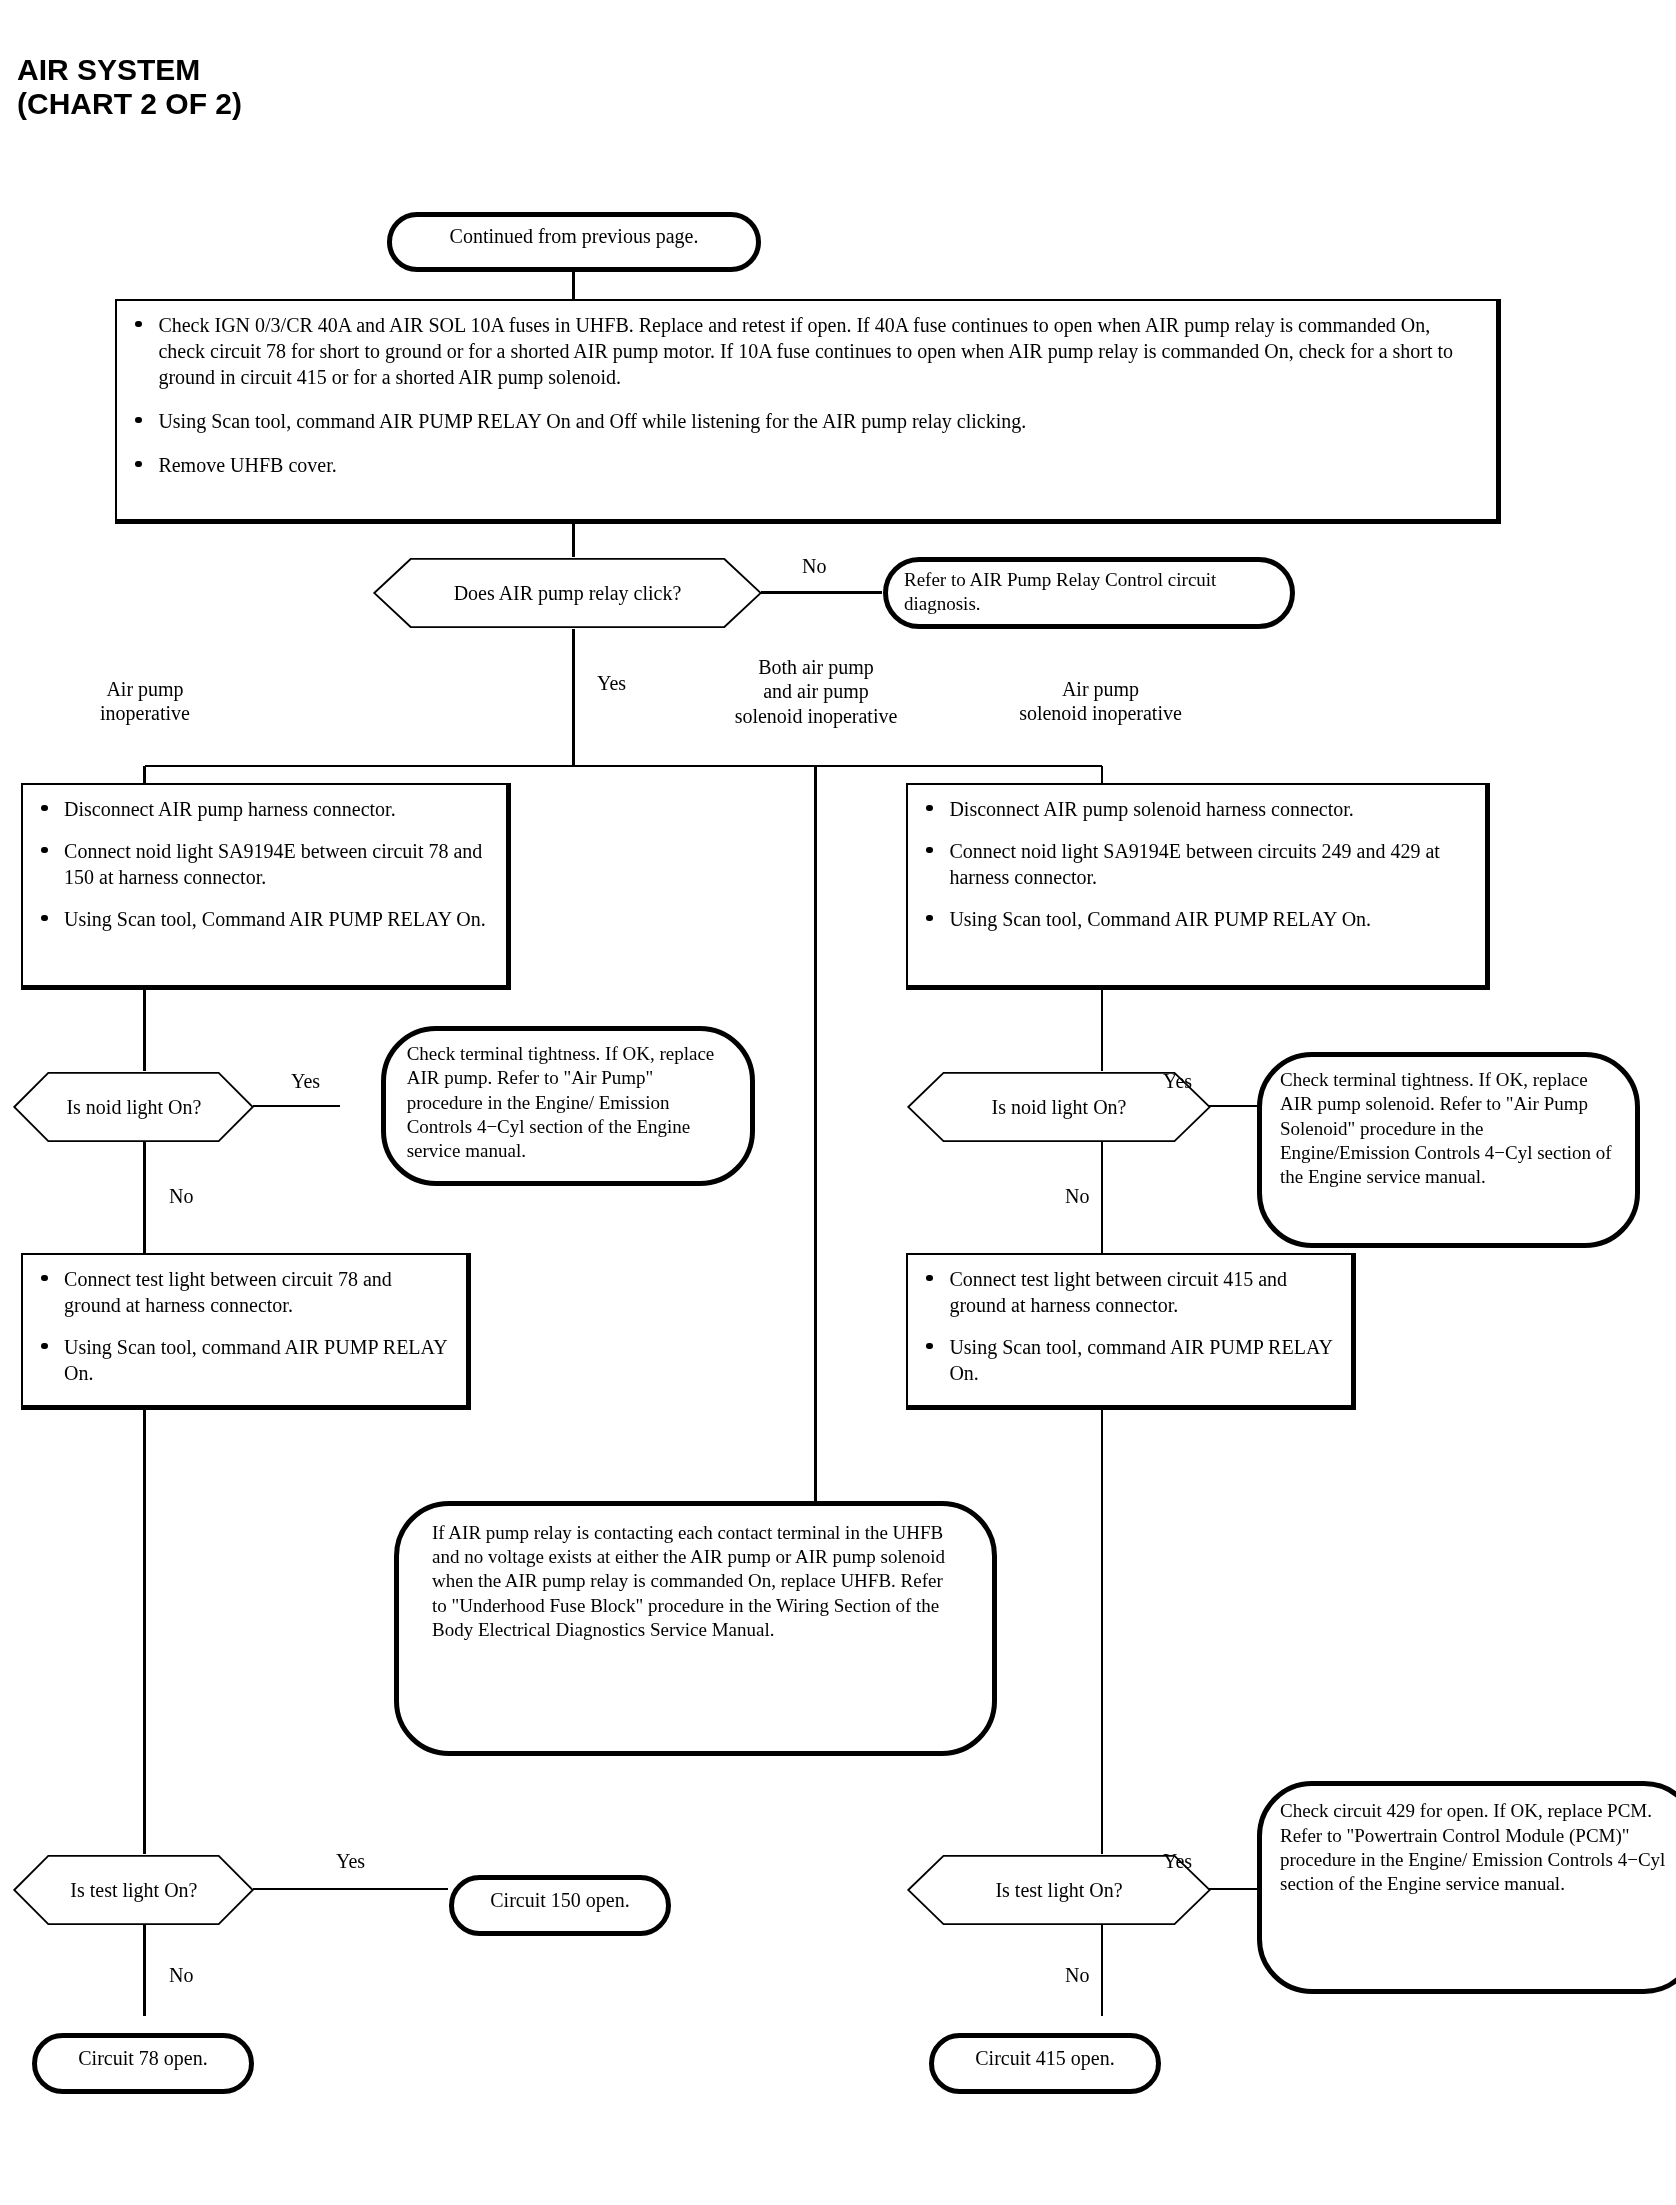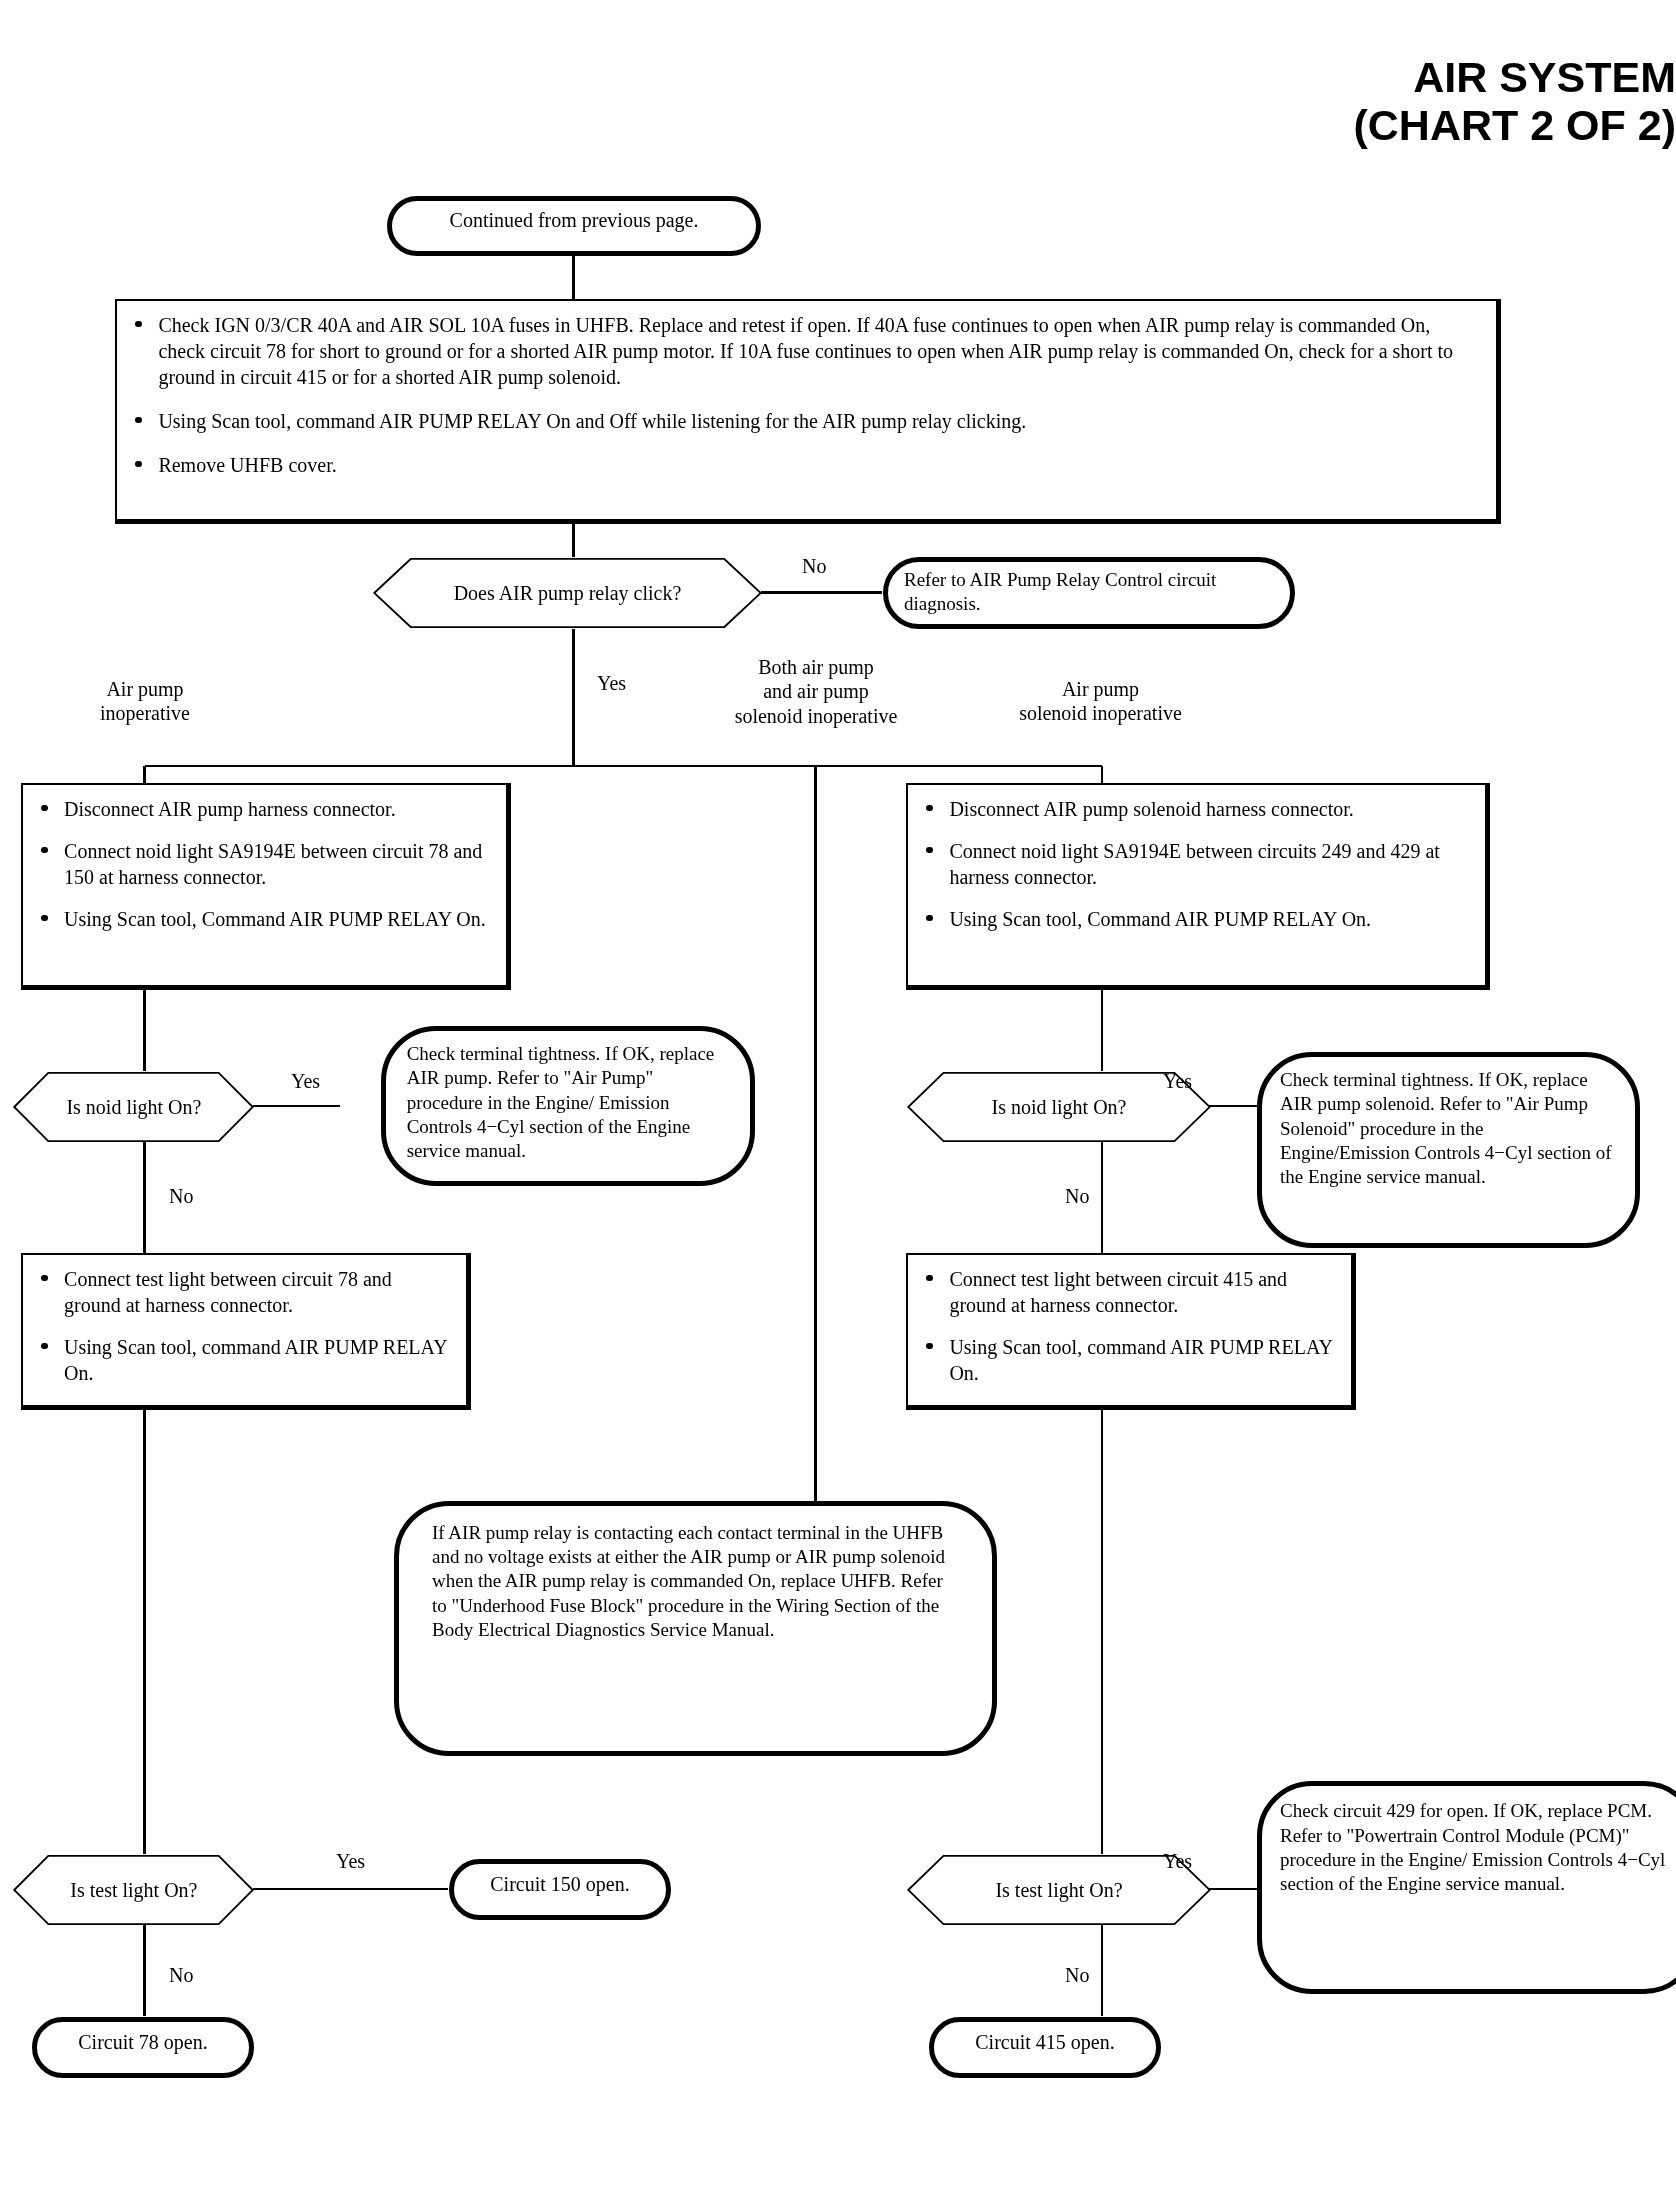--- a/index.html
+++ b/index.html
@@ -10,24 +10,24 @@
     background:#ffffff;
     font-family:"Liberation Serif","DejaVu Serif",serif;
     color:#000000;
     overflow:hidden;
   }
   #wires{position:absolute;left:0;top:0;width:1676px;height:2205px;}
 
   .title{
     position:absolute;
     left:17px; right:0;
-    text-align:right;
+    text-align:left;
     font-family:"Liberation Sans","DejaVu Sans",sans-serif;
     font-weight:bold;
-    font-size:43px;
+    font-size:30px;
     line-height:1.12;
     letter-spacing:0px;
     white-space:pre-line;
   }
 
   
   .node{position:absolute;box-sizing:border-box;background:#fff;}
 
   
   .proc{
@@ -36,21 +36,21 @@
     border-bottom-width:5.5px;
     background:#fff;
   }
   .proc .inner{padding:11px 16px 11px 13.4px;}
 
   
   .term{
     border:5.5px solid #000;
     background:#fff;
   }
-  .term.pill{border-radius:43px;}
+  .term.pill{border-radius:43px;margin-top:16px;}
   .term.soft{border-radius:55px;}
   .term .inner{padding:8.5px 18px;}
 
   
   .hex{background:transparent;}
   .hex svg{position:absolute;left:0;top:0;}
   .hex .inner{
     position:relative;
     height:100%;
     display:flex;

